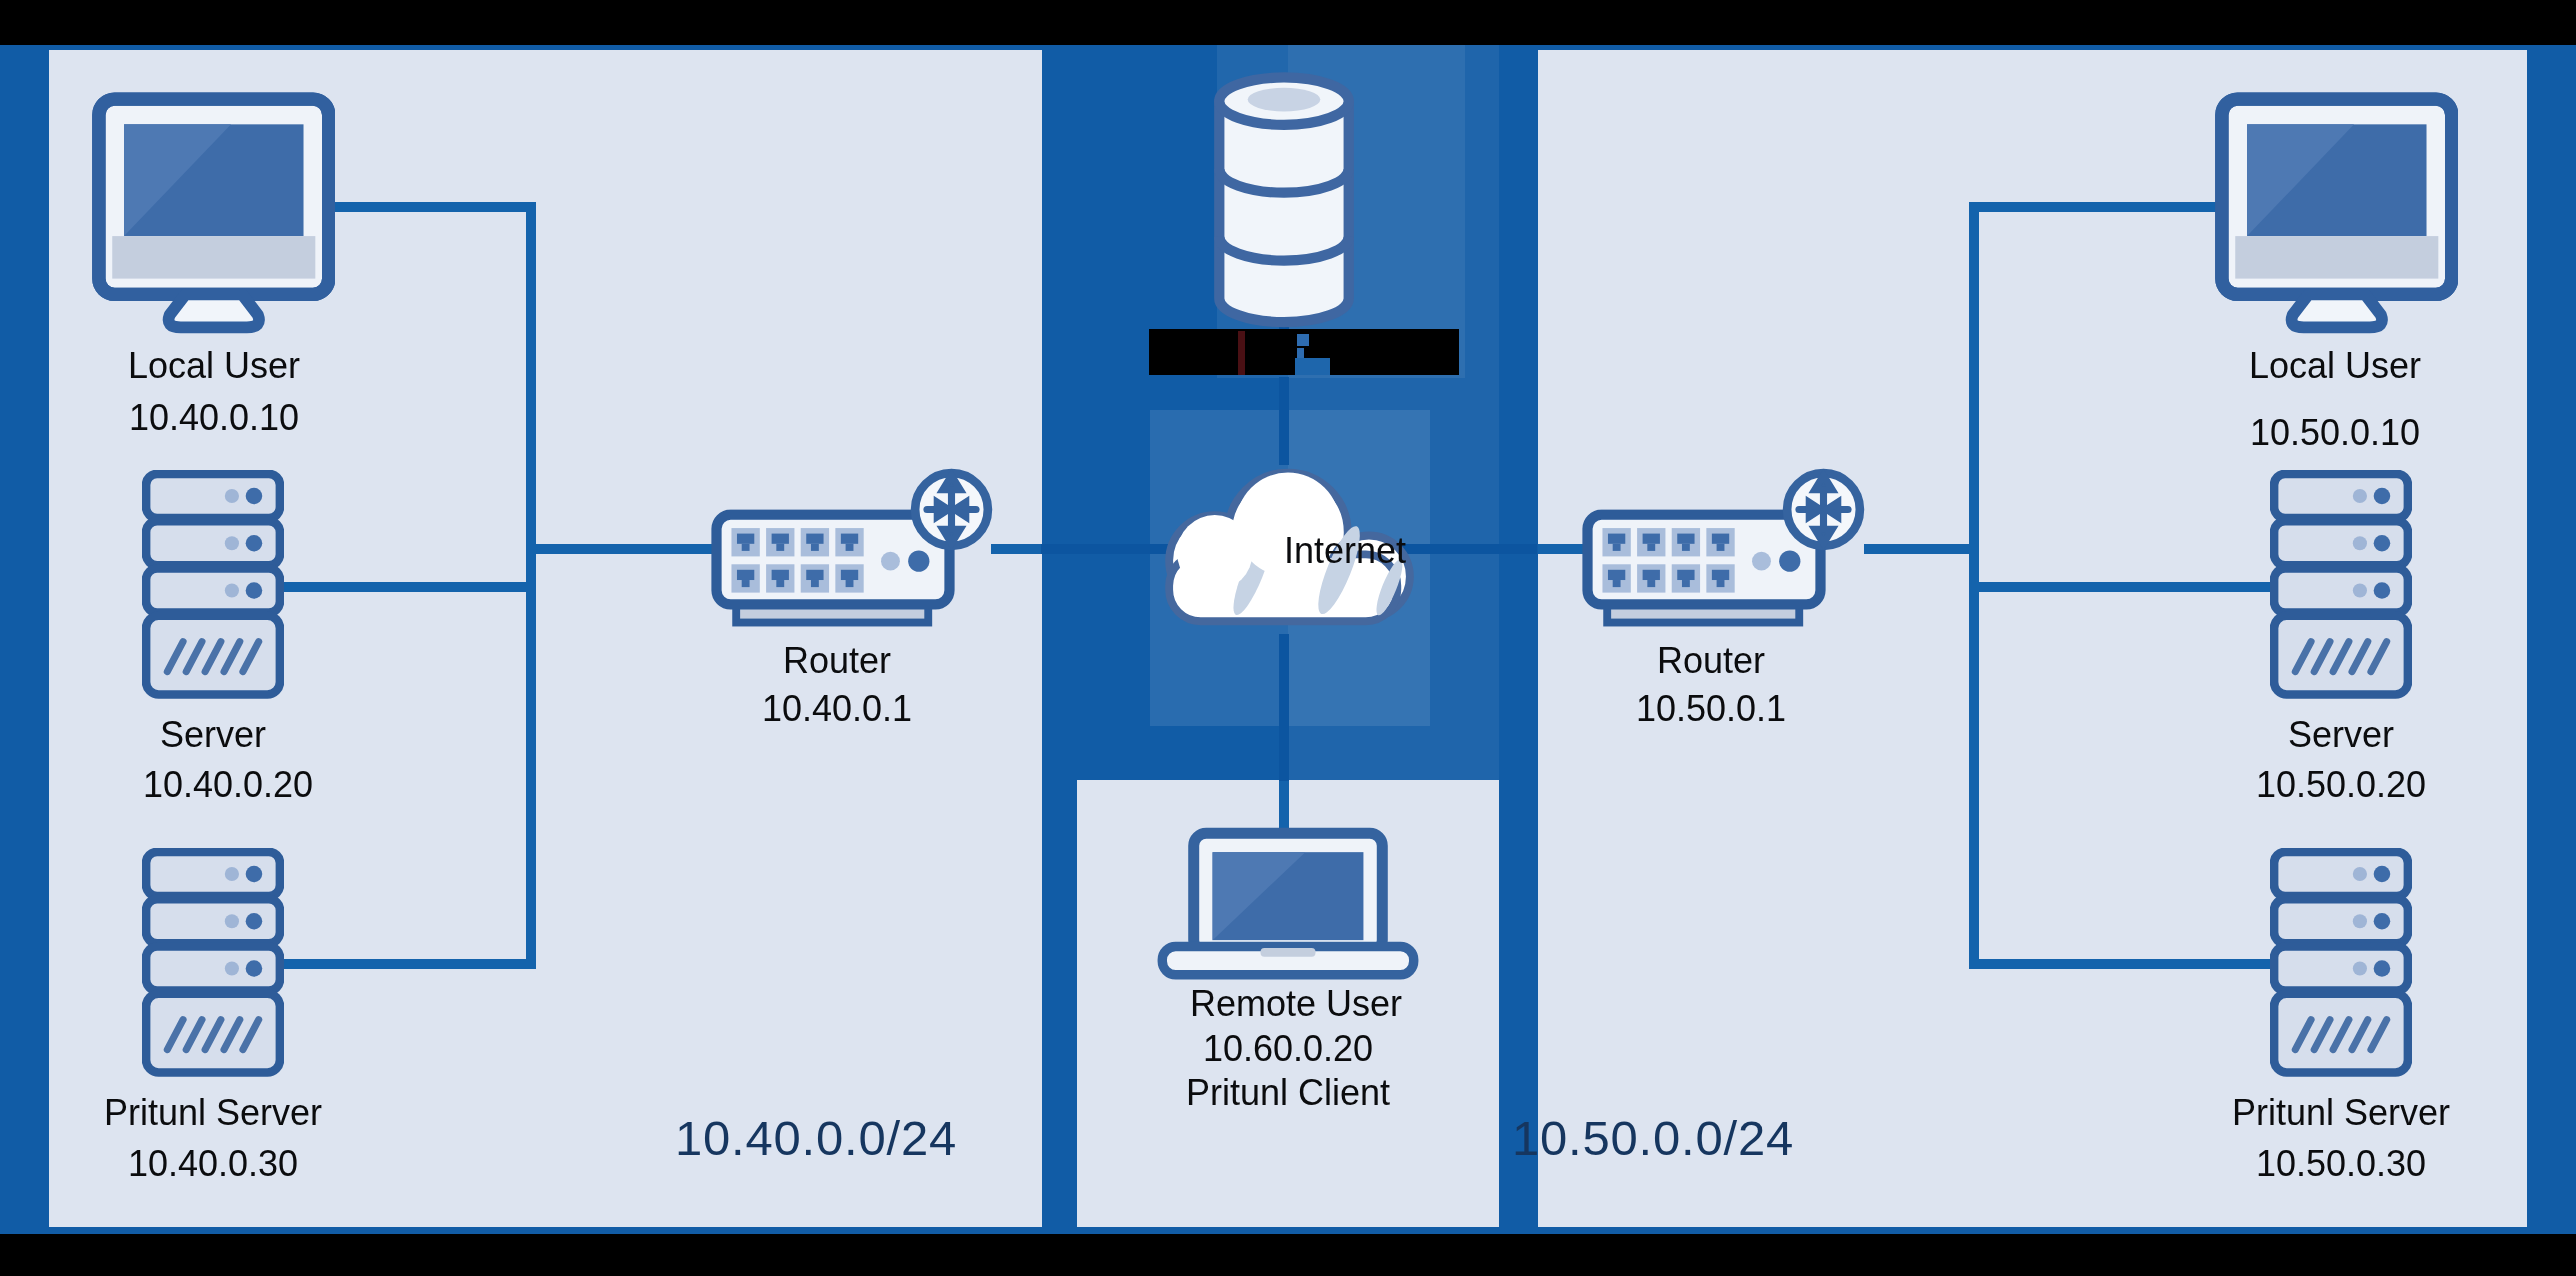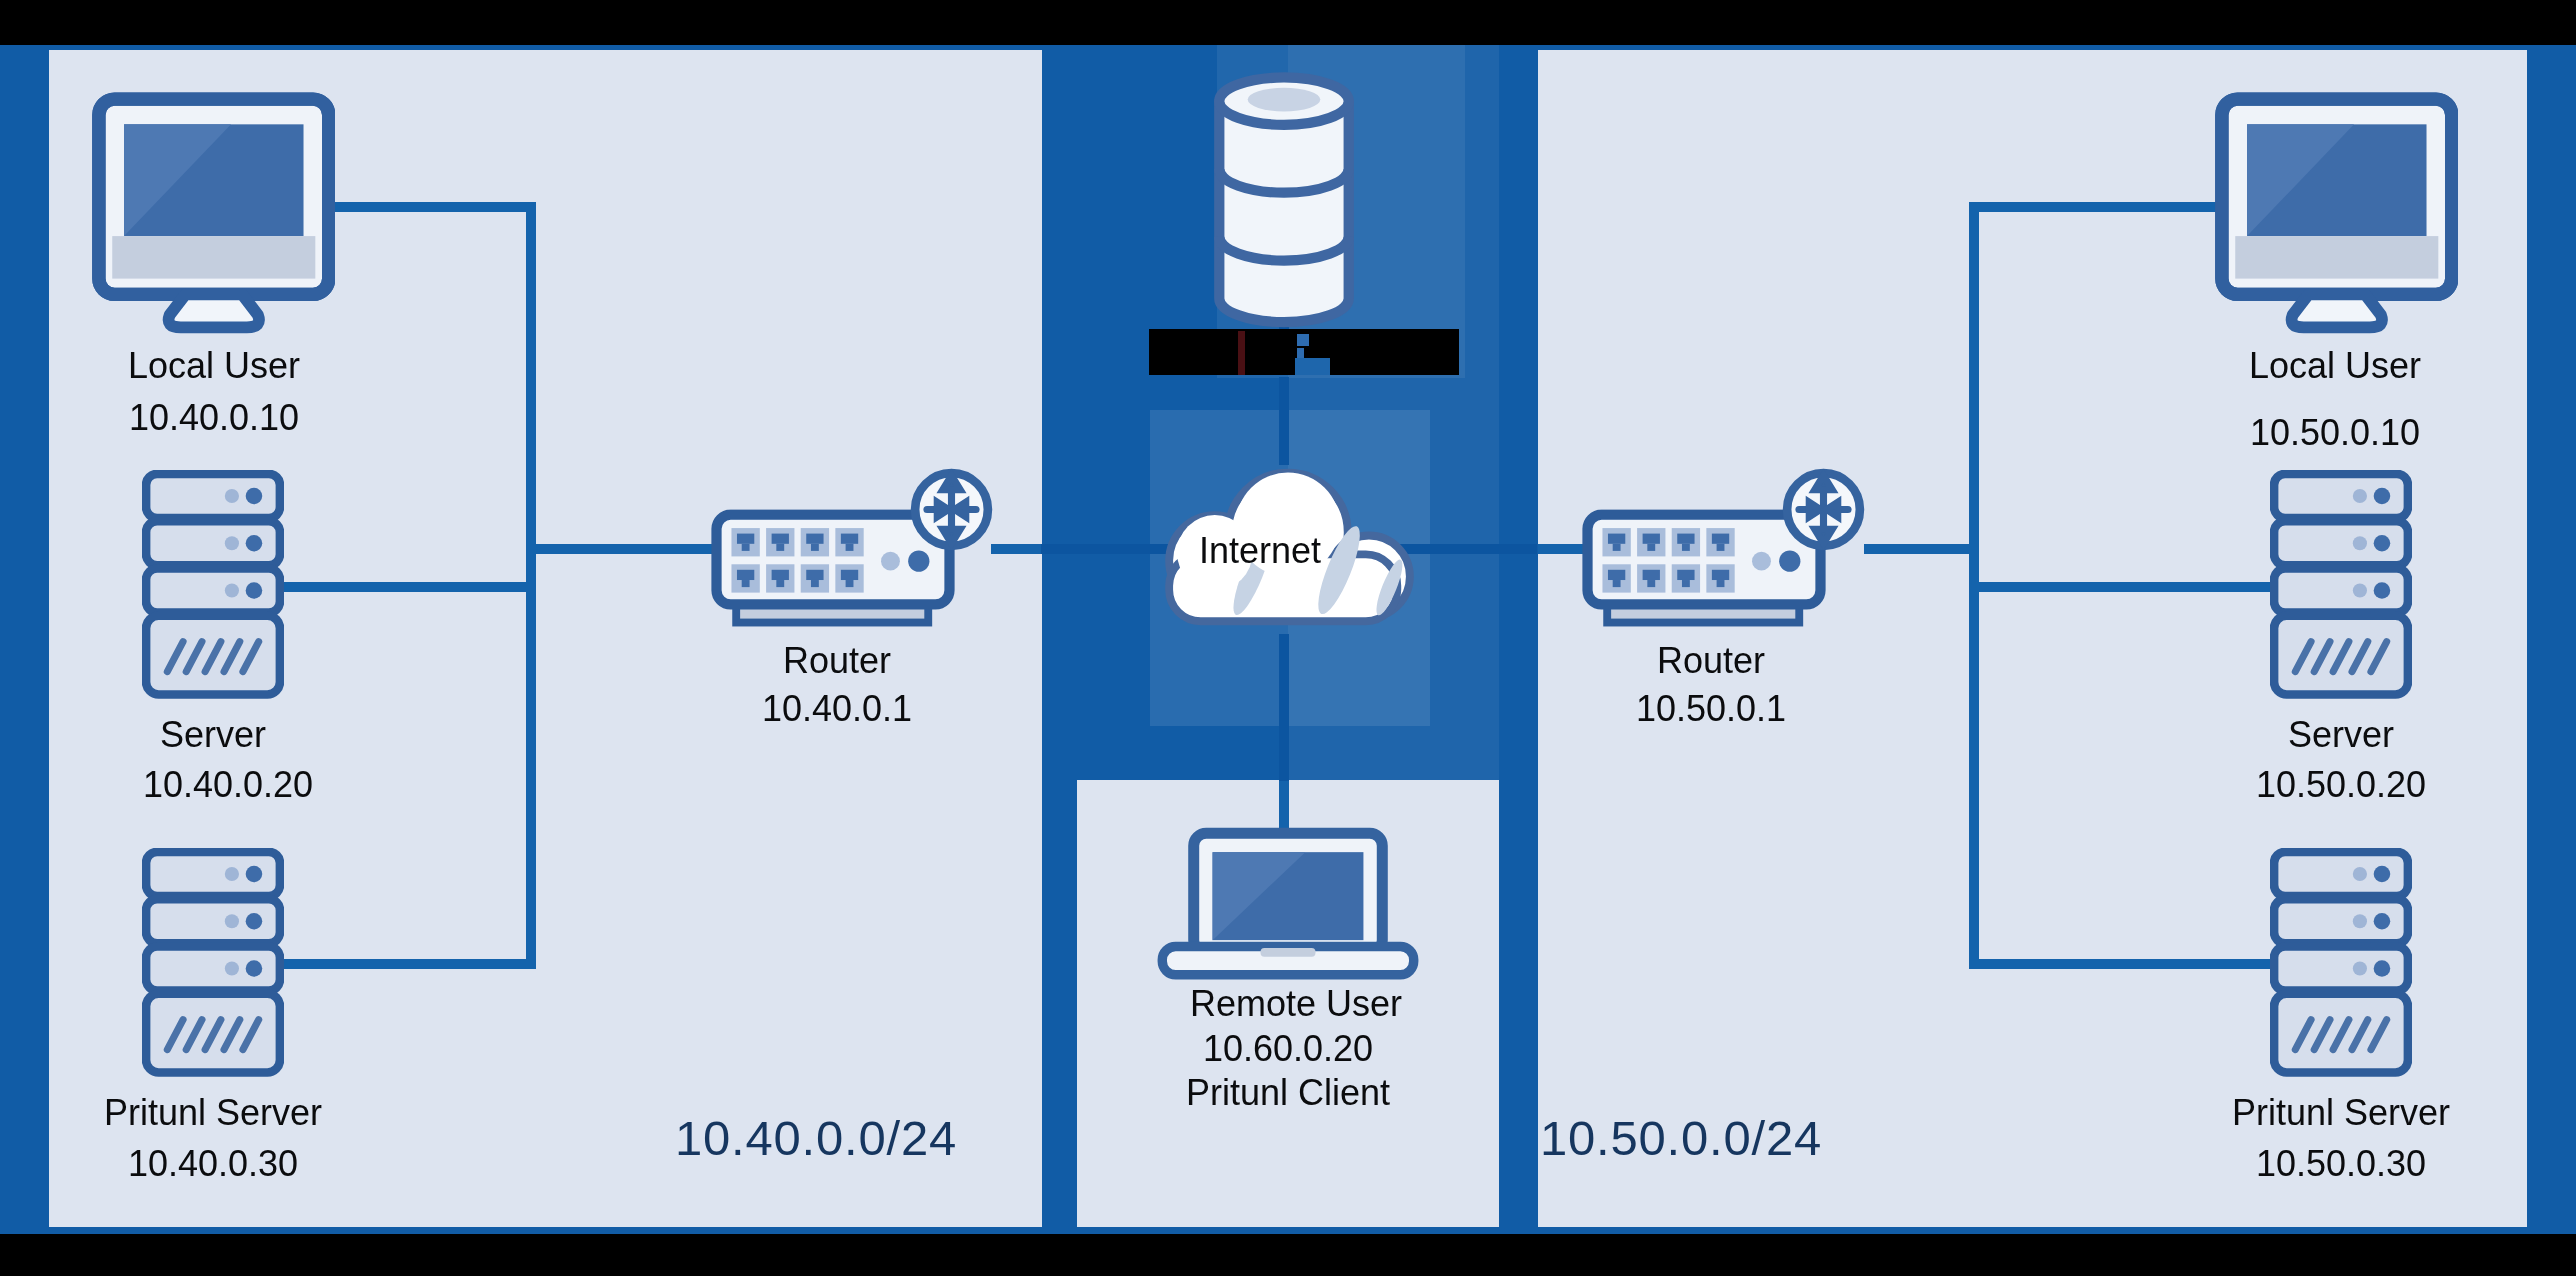--- a/index.html
+++ b/index.html
@@ -175,21 +175,21 @@
   <div class="abs" style="left:1238px;top:331px;width:7px;height:44px;background:#4A1014;"></div>
   <div class="abs" style="left:1297px;top:334px;width:11.8px;height:11.8px;background:#2E6CB0;"></div>
   <div class="abs" style="left:1297px;top:348px;width:7px;height:10.2px;background:#2E6CB0;"></div>
   <div class="abs" style="left:1295px;top:358px;width:35px;height:16.5px;background:#1E66AC;"></div>
 
   <div class="abs" style="left:1142px;top:460px;width:284px;height:177px;">
     <svg width="284" height="177" viewBox="0 0 360 225">
         <use href="#icon-cloud"></use>
       </svg>
   </div>
-  <div class="abs lbl" style="left:1260px;top:551px;">Internet</div>
+  <div class="abs lbl" style="left:1345px;top:551px;">Internet</div>
 
   <div class="abs" style="left:1154px;top:827px;width:268px;height:154px;">
     <svg width="268" height="154" viewBox="0 0 340 196">
         <use href="#icon-laptop"></use>
       </svg>
   </div>
   <div class="abs lbl" style="left:1288px;top:1004px;margin-left:8px;">Remote User</div>
   <div class="abs lbl" style="left:1288px;top:1049px;">10.60.0.20</div>
   <div class="abs lbl" style="left:1288px;top:1093px;">Pritunl Client</div>
 
@@ -262,16 +262,16 @@
       </svg>
   </div>
   <div class="abs" style="left:1780px;top:466px;width:87px;height:87px;">
     <svg width="87" height="87" viewBox="0 0 110 110">
         <use href="#icon-router-badge"></use>
       </svg>
   </div>
   <div class="abs lbl" style="left:1711px;top:661px;">Router</div>
   <div class="abs lbl" style="left:1711px;top:709px;">10.50.0.1</div>
 
-  <div class="abs lbl subnet" style="left:1653px;top:1138px;margin-left:28px;">10.50.0.0/24</div>
+  <div class="abs lbl subnet" style="left:1653px;top:1138px;">10.50.0.0/24</div>
 
 </div>
 
 
 </body></html>

